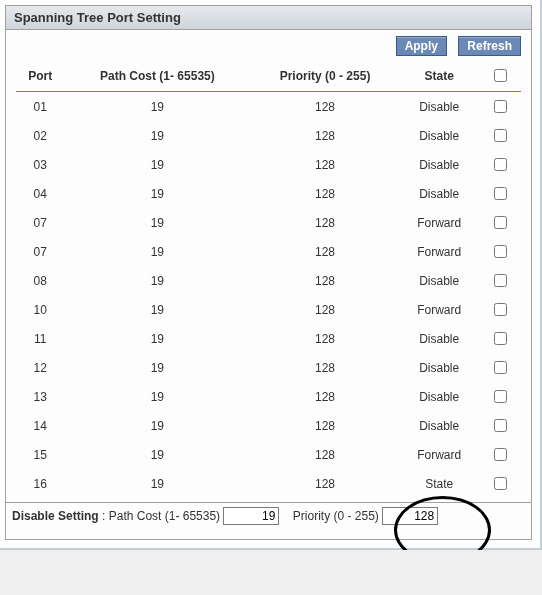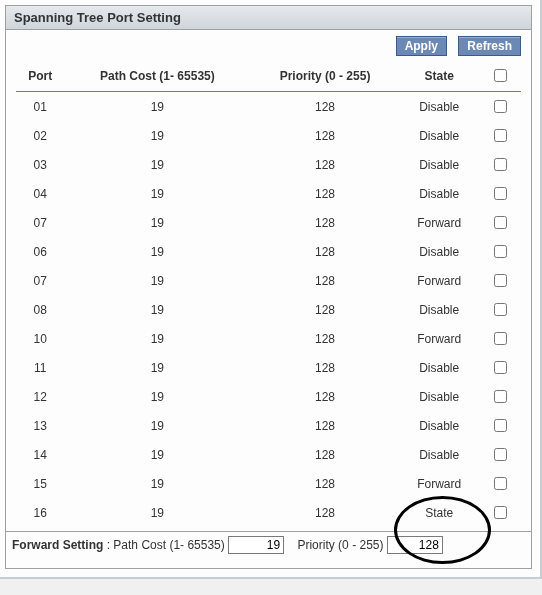--- a/index.html
+++ b/index.html
@@ -149,27 +149,20 @@
               <td><input type="checkbox" class="chk" style=""></td>
             </tr>
             <tr>
               <td>07</td>
               <td>19</td>
               <td>128</td>
               <td class="state-cell">Forward</td>
               <td><input type="checkbox" class="chk" style=""></td>
             </tr>
             <tr>
-              <td>06</td>
-              <td>19</td>
-              <td>128</td>
-              <td class="state-cell">Disable</td>
-              <td><input type="checkbox" class="chk" style=""></td>
-            </tr>
-            <tr>
               <td>07</td>
               <td>19</td>
               <td>128</td>
               <td class="state-cell">Forward</td>
               <td><input type="checkbox" class="chk" style=""></td>
             </tr>
             <tr>
               <td>08</td>
               <td>19</td>
               <td>128</td>
@@ -225,21 +218,21 @@
               <td class="state-cell">State</td>
               <td><input type="checkbox" class="chk" style=""></td>
             </tr>
           </tbody>
       </table>
       <div id="oval-holder"></div>
     <div class="annotation-oval" style="left: 387.781px; top: 436px; width: 90.7812px; height: 62px;"></div>
       </div>
 
     <div class="global-row">
-      <b>Forward Setting</b>
+      <b>Disable Setting</b>
       <span> : </span>
       <span>Path Cost (1- 65535)</span>
       <input class="num-input" value="19" style="">
       &nbsp;&nbsp;
       <span>Priority (0 - 255)</span>
       <input class="num-input" value="128" style="">
     </div>
 
     <div class="btn-row">
       

